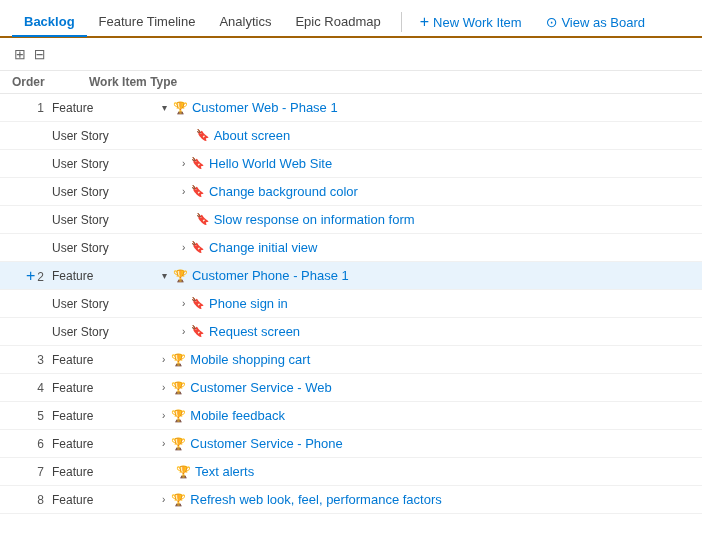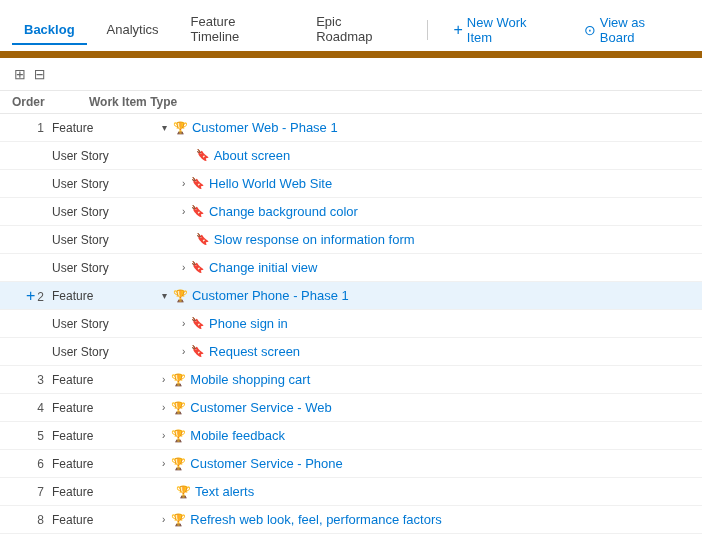--- a/index.html
+++ b/index.html
@@ -1,21 +1,21 @@
 <!DOCTYPE html>
 <html><head>
   <meta charset="utf-8">
   <style>
     * { box-sizing: border-box; margin: 0; padding: 0; }
     body { font-family: "Segoe UI", Arial, sans-serif; font-size: 13px; color: #333; background: #fff; width: 702px; min-height: 540px; }
 
     
     .nav-bar {
       display: flex; align-items: center; padding: 8px 12px 0 12px;
-      border-bottom: 7px solid #a16207; gap: 8px;
+      border-bottom: 2px solid #a16207; gap: 0;
     }
     .nav-item {
       padding: 6px 12px; cursor: pointer; color: #444; font-size: 13px;
       border-bottom: 2px solid transparent; margin-bottom: -1px;
     }
     .nav-item.active { color: #0078d4; border-bottom: 2px solid #0078d4; font-weight: 600; }
     .nav-divider { width: 1px; height: 20px; background: #ccc; margin: 0 8px; }
     .nav-action {
       display: flex; align-items: center; gap: 4px; padding: 4px 10px;
       cursor: pointer; color: #0078d4; font-size: 13px;
@@ -53,22 +53,22 @@
     .trophy-icon { color: #7c5cbf; font-size: 13px; }
     .story-icon { color: #0078d4; font-size: 12px; }
 
     .title-text { color: #0078d4; cursor: pointer; font-size: 13px; }
   </style>
 </head>
 <body>
 
 <div class="nav-bar">
   <span class="nav-item active">Backlog</span>
+  <span class="nav-item">Feature Timeline</span>
   <span class="nav-item">Analytics</span>
-  <span class="nav-item">Feature Timeline</span>
   <span class="nav-item">Epic Roadmap</span>
   <span class="nav-divider"></span>
   <span class="nav-action">
     <span class="plus-icon">+</span>
     <span>New Work Item</span>
   </span>
   <span class="nav-action" style="margin-left:4px;">
     <span style="font-size:14px;">⊙</span>
     <span>View as Board</span>
   </span>

